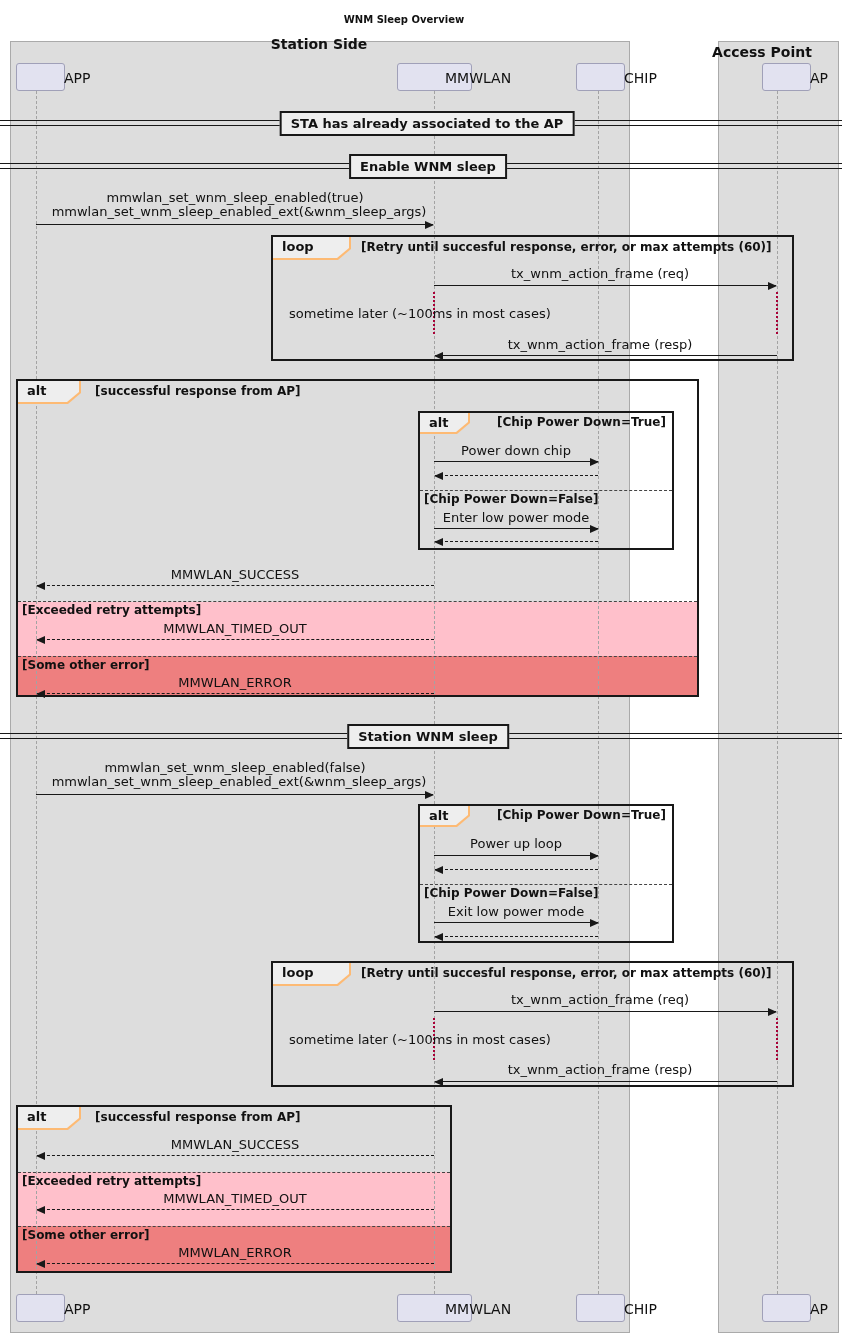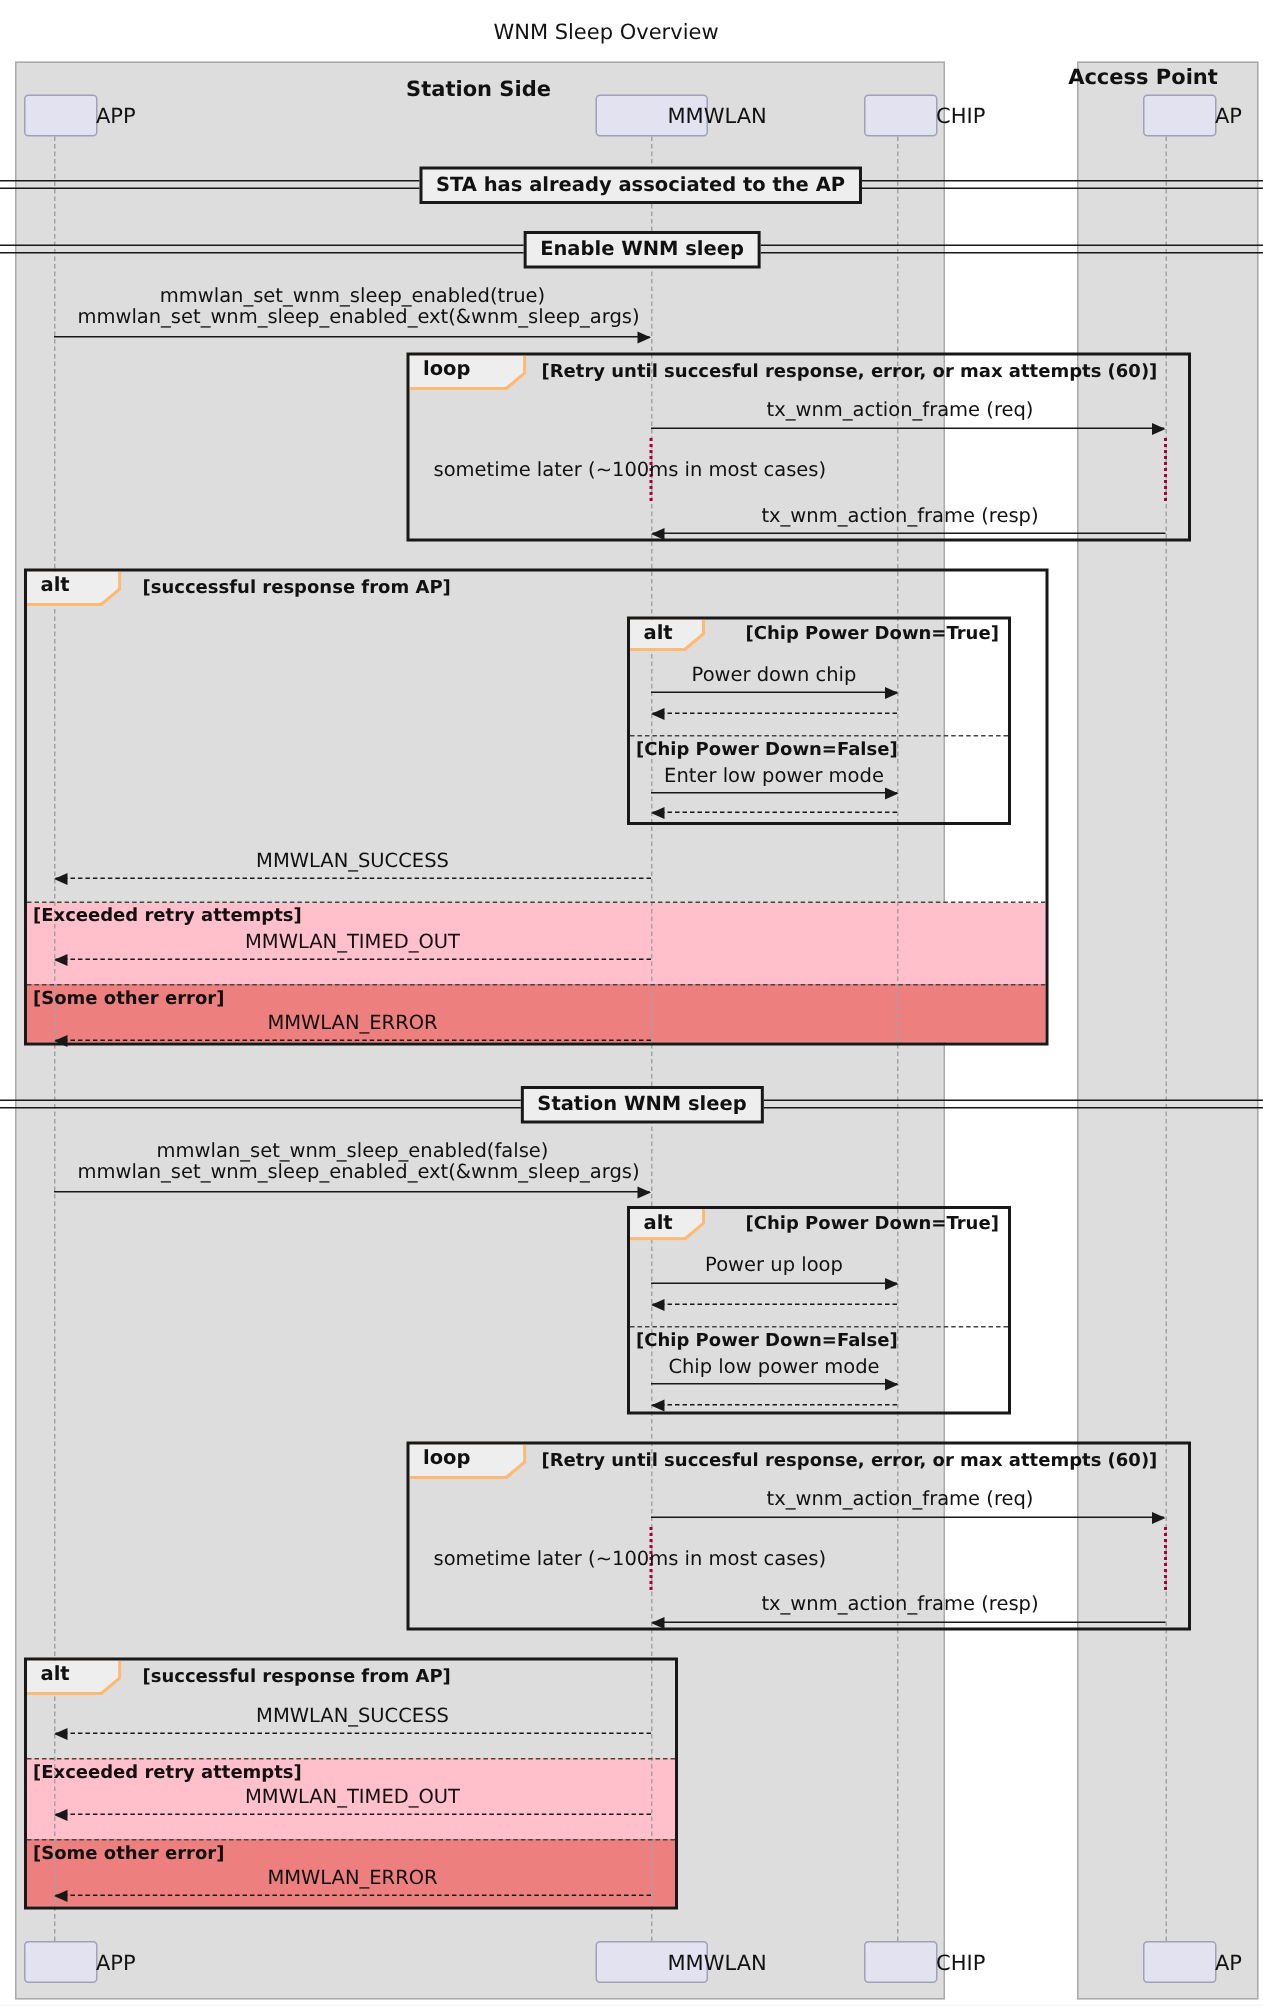--- a/index.html
+++ b/index.html
@@ -1,18 +1,18 @@
 <!DOCTYPE html>
 <html><head>
 <meta charset="utf-8">
 <style>
   html,body{margin:0;padding:0;}
   body{width:842px;height:1337px;position:relative;background:#ffffff;
        font-family:"DejaVu Sans","Liberation Sans",sans-serif;color:#111;}
-  .title{position:absolute;font-weight:normal;font-size:14px;transform:translateX(-50%);white-space:nowrap;}
+  .title{position:absolute;font-weight:bold;font-size:10px;transform:translateX(-50%);white-space:nowrap;}
   .groupbox{position:absolute;background:#DDDDDD;border:1px solid #AAAAAA;z-index:0;}
   .grouplabel{position:absolute;font-weight:bold;font-size:14px;transform:translateX(-50%);white-space:nowrap;z-index:1;}
   .participant{position:absolute;height:28px;background:#E2E2F0;border:1px solid #A0A0B8;border-radius:3px;
                font-size:14px;line-height:28px;text-align:center;z-index:6;box-sizing:border-box;padding-left:47px;}
   .life{position:absolute;width:0;border-left:1px dashed #A3A3A3;z-index:2;}
   .delay{position:absolute;width:0;border-left:2px dotted #A80036;z-index:3;}
   .dlines{position:absolute;left:0;width:842px;height:4px;border-top:1px solid #181818;border-bottom:1px solid #181818;z-index:5;}
   .dlabel{position:absolute;transform:translateX(-50%);background:#EEEEEE;border:2px solid #181818;
           font-weight:bold;font-size:13px;padding:3px 9px;white-space:nowrap;z-index:6;margin-left:24px;}
   .msg{position:absolute;font-size:13px;white-space:nowrap;z-index:5;}
@@ -31,21 +31,21 @@
   .cond{position:absolute;font-weight:bold;font-size:12px;white-space:nowrap;z-index:5;}
   .secline{position:absolute;height:0;border-top:1px dashed #444;left:0;width:100%;}
   .section{position:absolute;z-index:1;}
 </style>
 </head>
 <body>
 
 <div class="title" style="left:404px;top:14px">WNM Sleep Overview</div>
 
 <div class="groupbox" style="left:10px;top:41px;width:618px;height:1290px"></div>
-<div class="grouplabel" style="left:319px;top:52px">Station Side</div>
+<div class="grouplabel" style="left:319px;top:36px">Station Side</div>
 <div class="groupbox" style="left:718px;top:41px;width:119px;height:1290px"></div>
 <div class="grouplabel" style="left:762px;top:44px">Access Point</div>
 
 <div class="section" style="left: 18px; top: 602px; width: 679px; height: 54px; background: rgb(255, 192, 203);"></div>
 <div class="section" style="left: 18px; top: 656px; width: 679px; height: 39px; background: rgb(238, 127, 127);"></div>
 <div class="section" style="left: 18px; top: 1172px; width: 432px; height: 54px; background: rgb(255, 192, 203);"></div>
 <div class="section" style="left: 18px; top: 1226px; width: 432px; height: 45px; background: rgb(238, 127, 127);"></div>
 
 <div class="life" style="left:36px;top:91px;height:1203px"></div>
 <div class="life" style="left:434px;top:91px;height:1203px"></div>
@@ -128,21 +128,21 @@
   <div class="tag" style="width:50px;height:21px">
     <div class="tag-in">alt</div>
   </div>
   <div class="cond" style="left:77px;top:2px">[Chip Power Down=True]</div>
   <div class="secline" style="top:78px"></div>
   <div class="cond" style="left:4px;top:80px">[Chip Power Down=False]</div>
 </div>
 <div class="msg ctr" style="left:516px;top:836px">Power up loop</div>
 <div class="arr r" style="left:434px;top:855px;width:164px"></div>
 <div class="arr l d" style="left:435px;top:869px;width:163px"></div>
-<div class="msg ctr" style="left:516px;top:904px">Chip low power mode</div>
+<div class="msg ctr" style="left:516px;top:904px">Exit low power mode</div>
 <div class="arr r" style="left:434px;top:922px;width:164px"></div>
 <div class="arr l d" style="left:435px;top:936px;width:163px"></div>
 
 <div class="frame" style="left:271px;top:961px;width:523px;height:126px">
   <div class="tag" style="width:78px;height:23px">
     <div class="tag-in">loop</div>
   </div>
   <div class="cond" style="left:88px;top:3px">[Retry until succesful response, error, or max attempts (60)]</div>
 </div>
 <div class="msg ctr" style="left:600px;top:992px">tx_wnm_action_frame (req)</div>

